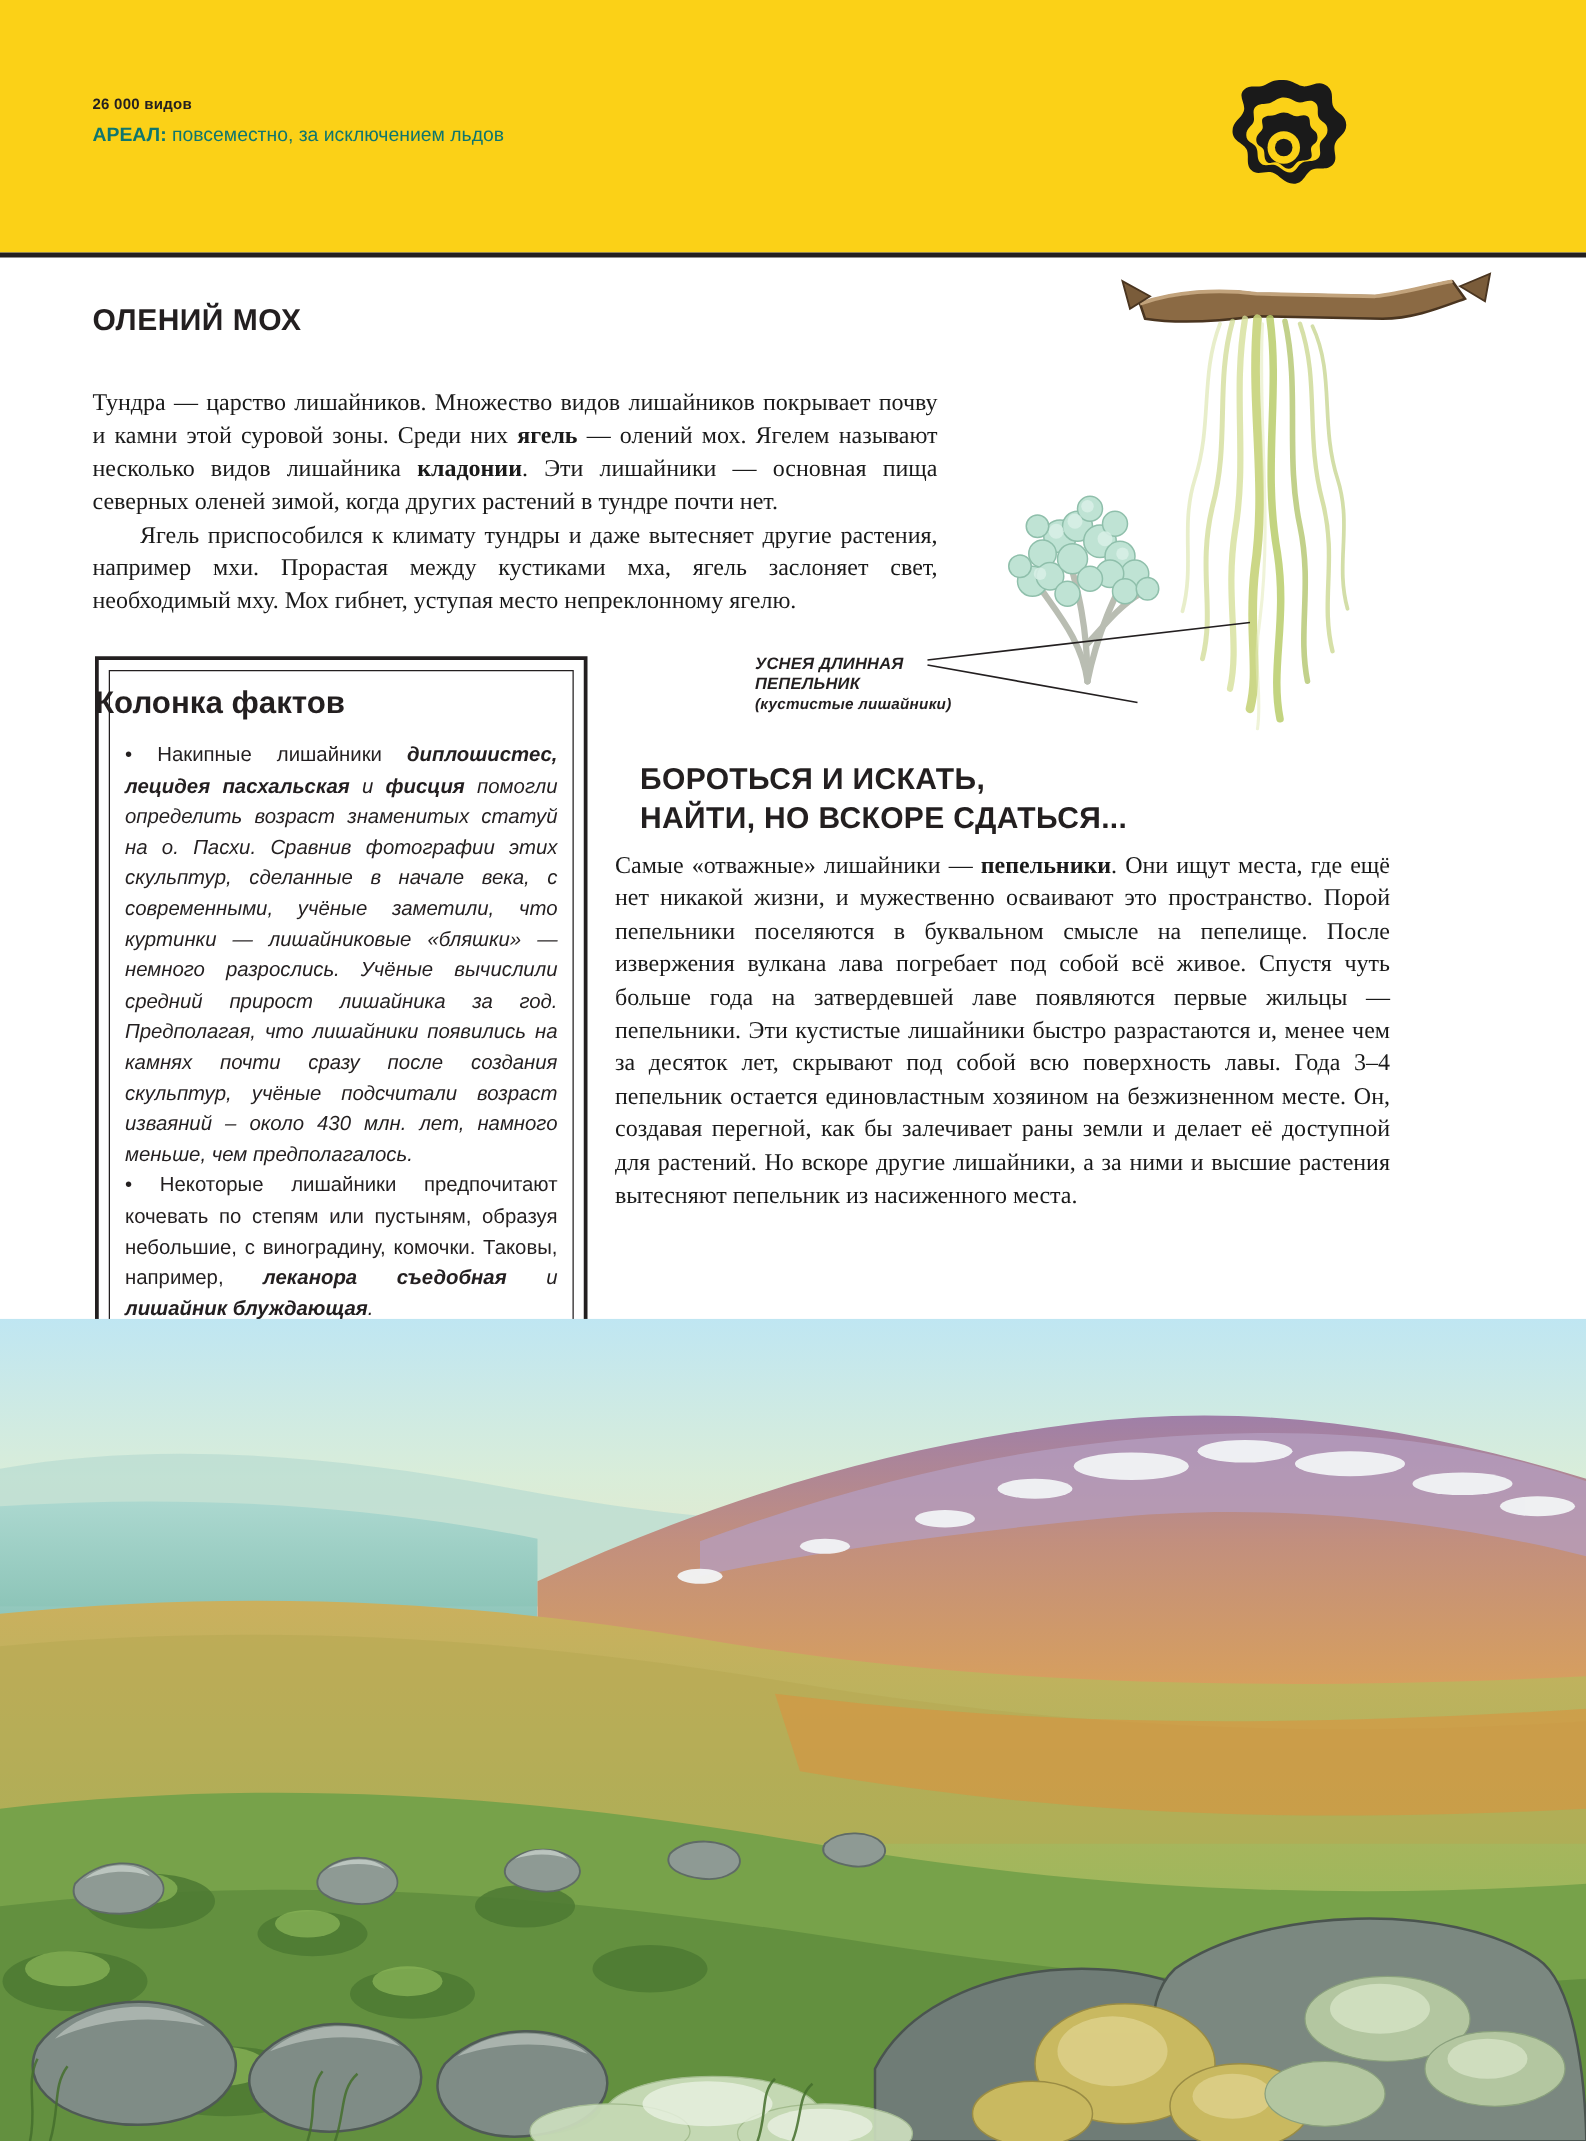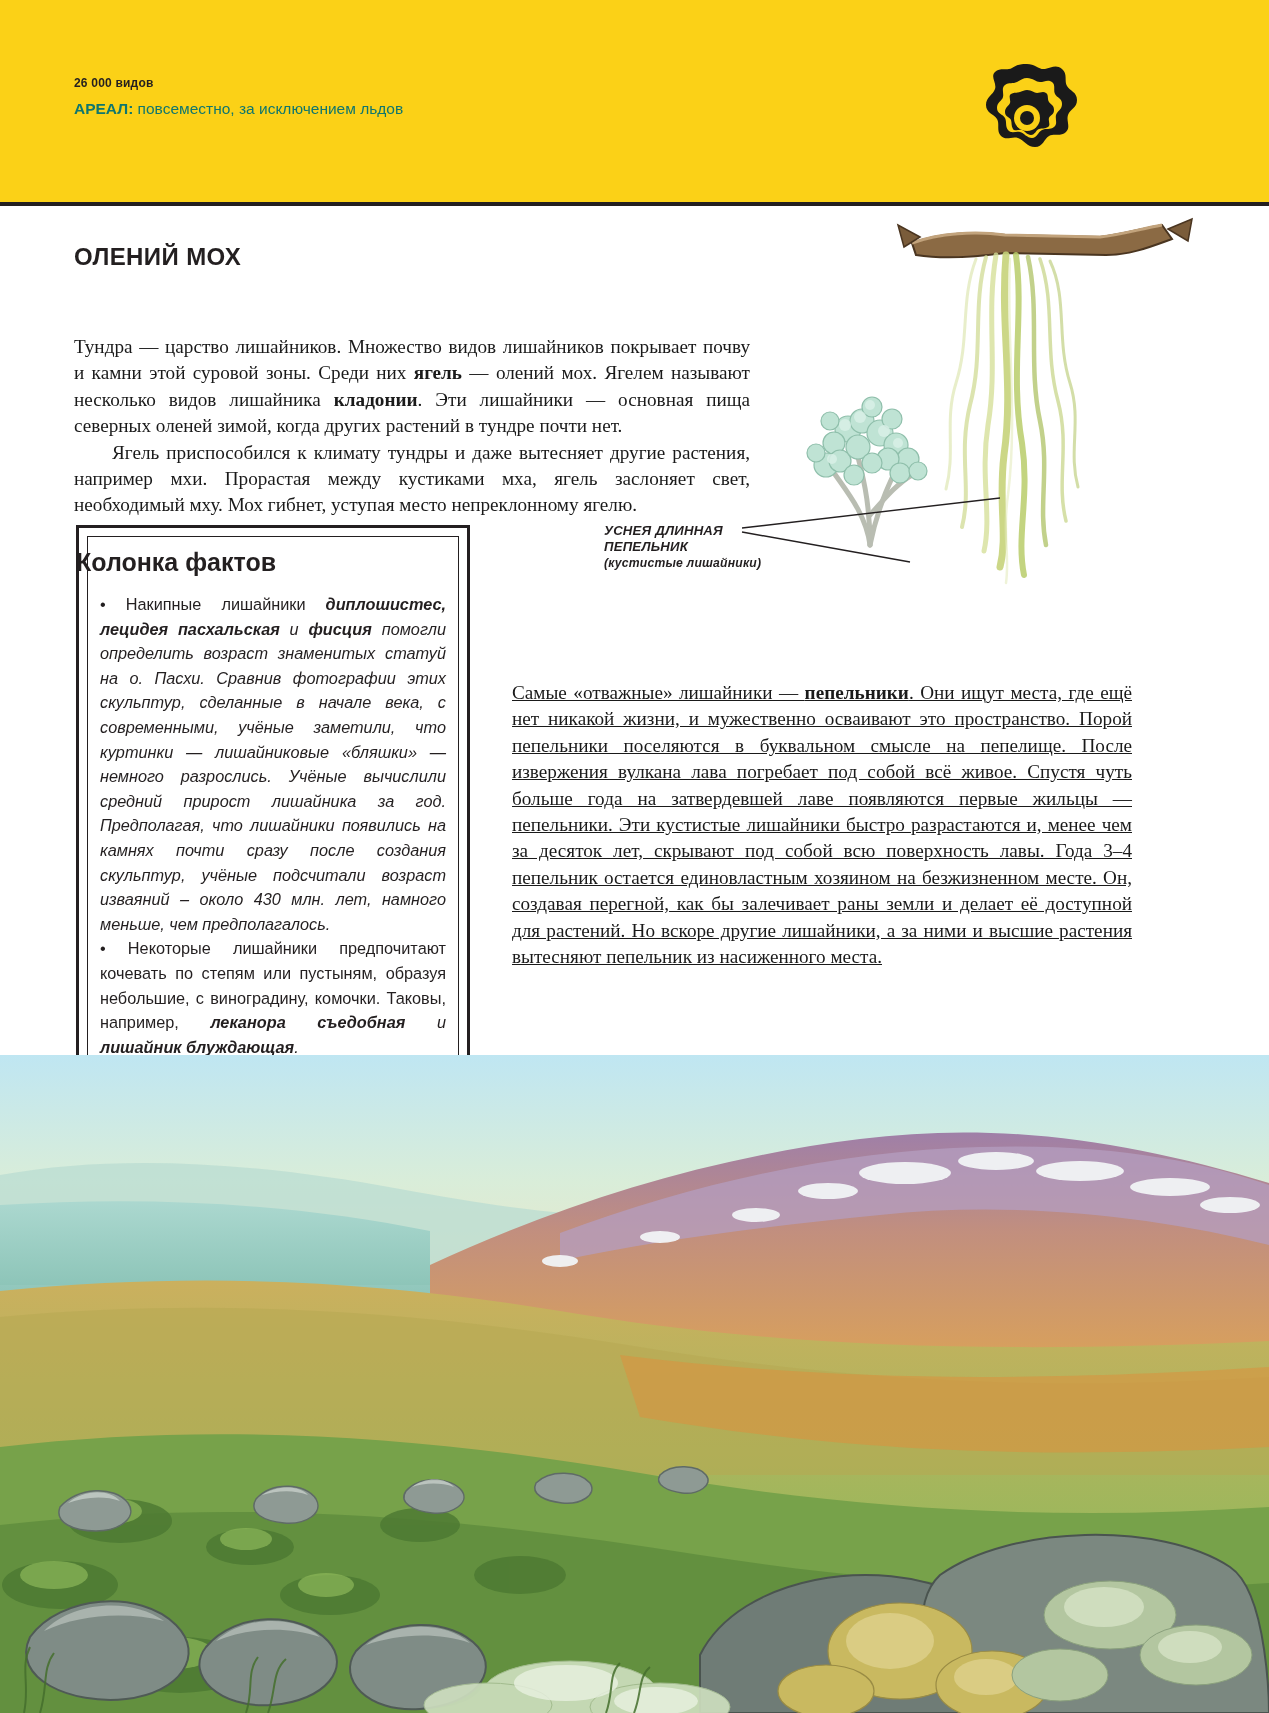--- a/index.html
+++ b/index.html
@@ -68,21 +68,20 @@
     color: #231f20;
   }
   .intro {
     position: absolute;
     left: 74px; top: 310px;
     width: 676px;
     font-size: 19.2px;
     line-height: 26.4px;
     color: #1a1a1a;
     text-align: justify;
-    margin-top: 24px;
   }
   .intro p { margin: 0; }
   .intro p + p { text-indent: 38px; }
   .intro b { font-weight: bold; }
 
   
   .facts-box {
     position: absolute;
     left: 76px; top: 525px;
     width: 394px;
@@ -129,27 +128,26 @@
     width: 620px;
     font-family: "Liberation Sans", sans-serif;
     font-weight: bold;
     font-size: 24px;
     line-height: 31px;
     letter-spacing: .3px;
     color: #231f20;
   }
   .body2 {
     position: absolute;
-    left: 512px; top: 680px;
+    left: 492px; top: 680px;
     width: 620px;
     font-size: 19.2px;
     line-height: 26.4px;
     color: #1a1a1a;
     text-align: justify;
-    text-decoration: underline;
   }
   .body2 p { margin: 0; }
   .body2 p + p { text-indent: 38px; }
   .body2 b { font-weight: bold; }
 
   
   .callout {
     position: absolute;
     font-family: "Liberation Sans", sans-serif;
     font-weight: bold;
@@ -293,20 +291,24 @@
   <div class="callout callout-usnea">
     <div>УСНЕЯ ДЛИННАЯ</div>
     <div>ПЕПЕЛЬНИК</div>
     <div class="sub">(кустистые лишайники)</div>
   </div>
   <svg class="leader" style="left:740px; top:480px; width:360px; height:120px;" viewBox="0 0 360 120">
     <path d="M2 48 L260 18" stroke="#231f20" stroke-width="1.4" fill="none"></path>
     <path d="M2 52 L170 82" stroke="#231f20" stroke-width="1.4" fill="none"></path>
   </svg>
 
+  <div class="h2">
+    <div>БОРОТЬСЯ И ИСКАТЬ,</div>
+    <div>НАЙТИ, НО ВСКОРЕ СДАТЬСЯ...</div>
+  </div>
 
   <div class="body2">
     <p><span>Самые «отважные» лишайники — </span><b>пепельники</b><span>. Они ищут места, где ещё нет никакой жизни, и мужественно осваивают это пространство. Порой пепельники поселяются в буквальном смысле на пепелище. После извержения вулкана лава погребает под собой всё живое. Спустя чуть больше года на затвердевшей лаве появляются первые жильцы — пепельники. Эти кустистые лишайники быстро разрастаются и, менее чем за десяток лет, скрывают под собой всю поверхность лавы. Года 3–4 пепельник остается единовластным хозяином на безжизненном месте. Он, создавая перегной, как бы залечивает раны земли и делает её доступной для растений. Но вскоре другие лишайники, а за ними и высшие растения вытесняют пепельник из насиженного места.</span></p>
   </div>
 
   <div class="callout callout-crust">НАКИПНЫЕ ЛИШАЙНИКИ</div>
   <svg class="leader" style="left:690px; top:1085px; width:470px; height:360px;" viewBox="0 0 470 360">
     <path d="M8 8 L152 268" stroke="#231f20" stroke-width="1.4" fill="none"></path>
     <path d="M8 10 L392 212" stroke="#231f20" stroke-width="1.4" fill="none"></path>
   </svg>

